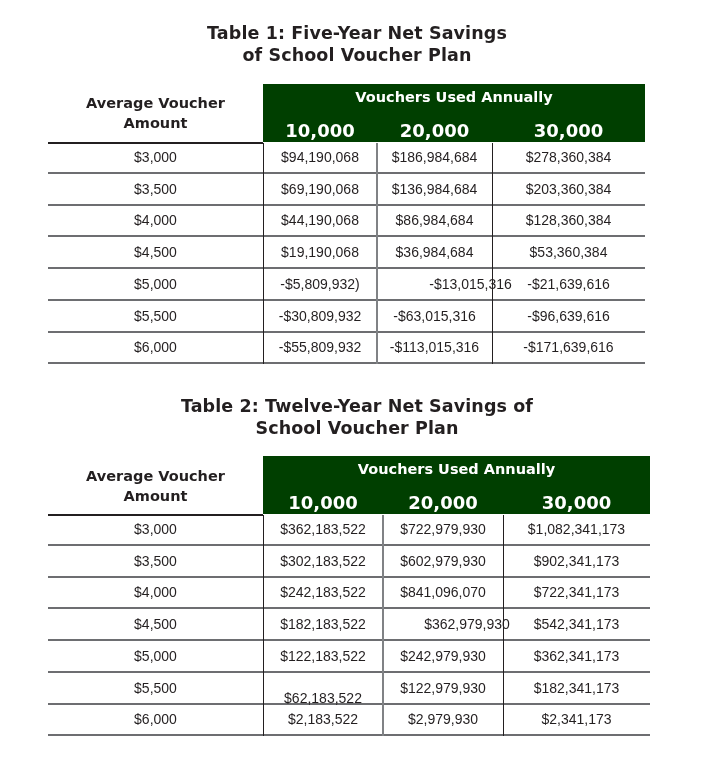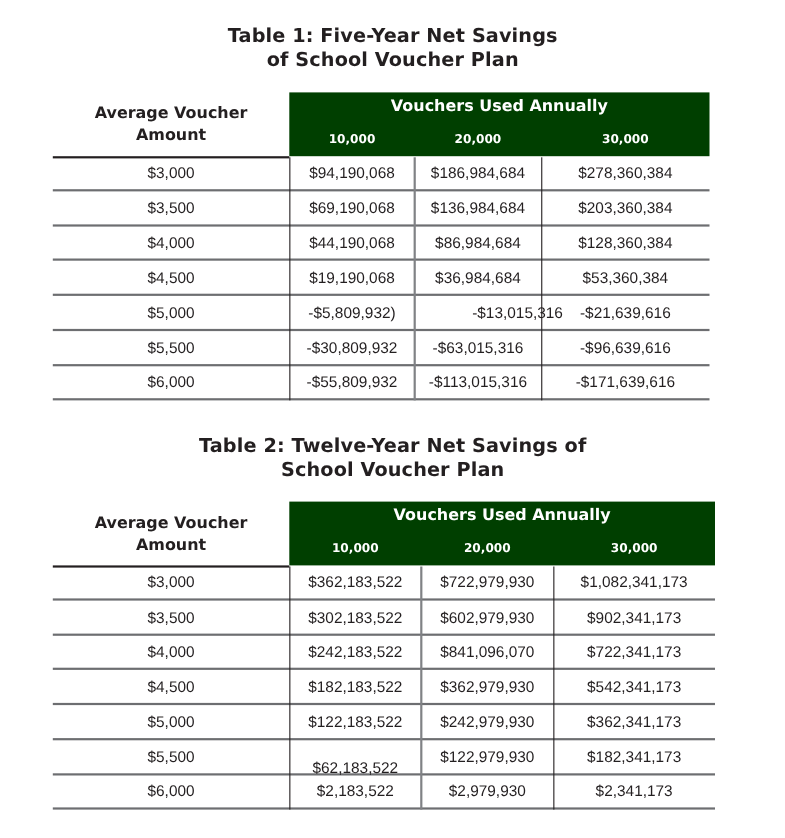--- a/index.html
+++ b/index.html
@@ -5,21 +5,21 @@
   html, body { margin: 0; padding: 0; background: #ffffff; }
   body { width: 714px; height: 762px; position: relative; overflow: hidden;
          font-family: "DejaVu Sans", sans-serif; color: #231f20; }
   .title { position: absolute; left: 0; width: 714px; text-align: center;
            font-weight: bold; font-size: 17.5px; line-height: 22px; letter-spacing: 0.1px; }
   .title div { white-space: nowrap; }
   .tbl { position: absolute; }
   .green { position: absolute; background: #003f00; color: #ffffff; }
   .green .span-label { position: absolute; left: 0; right: 0; top: 5px; text-align: center;
                        font-weight: bold; font-size: 14.5px; }
-  .green .colh { position: absolute; top: 36px; text-align: center; font-weight: bold; font-size: 11px; }
+  .green .colh { position: absolute; top: 36px; text-align: center; font-weight: bold; font-size: 18px; }
   .rowhead { position: absolute; text-align: center; font-weight: bold; font-size: 14.5px; line-height: 20px; }
   .row { position: absolute; left: 0; height: 31px; border-bottom: 2px solid #6d6e71; box-sizing: border-box; }
   .cell { position: absolute; top: 0; height: 29px; line-height: 29px; text-align: center;
           font-family: "Liberation Sans", sans-serif; font-size: 14px; color: #231f20; }
   .vline { position: absolute; width: 1px; background: #231f20; }
   .vline.mid { width: 2px; background: #808285; }
   .hline-top { position: absolute; height: 2px; background: #231f20; }
 </style>
 </head>
 <body>
@@ -124,21 +124,21 @@
       </div>
       <div class="row" style="top: 63.4px; width: 602px;">
         <div class="cell" style="left: 0px; width: 215px;">$4,000</div>
         <div class="cell" style="left: 215px; width: 120px; border-radius: 10px;">$242,183,522</div>
         <div class="cell" style="left: 335px; width: 120px;">$841,096,070</div>
         <div class="cell" style="left: 455px; width: 147px;">$722,341,173</div>
       </div>
       <div class="row" style="top: 95.1px; width: 602px;">
         <div class="cell" style="left: 0px; width: 215px;">$4,500</div>
         <div class="cell" style="left: 215px; width: 120px;">$182,183,522</div>
-        <div class="cell" style="left: 335px; width: 120px;">$362,979,930</div>
+        <div class="cell" style="left: 335px; width: 120px; padding-left: 24px;">$362,979,930</div>
         <div class="cell" style="left: 455px; width: 147px;">$542,341,173</div>
       </div>
       <div class="row" style="top: 126.8px; width: 602px;">
         <div class="cell" style="left: 0px; width: 215px;">$5,000</div>
         <div class="cell" style="left: 215px; width: 120px;">$122,183,522</div>
         <div class="cell" style="left: 335px; width: 120px;">$242,979,930</div>
         <div class="cell" style="left: 455px; width: 147px;">$362,341,173</div>
       </div>
       <div class="row" style="top: 158.5px; width: 602px;">
         <div class="cell" style="left: 0px; width: 215px;">$5,500</div>

